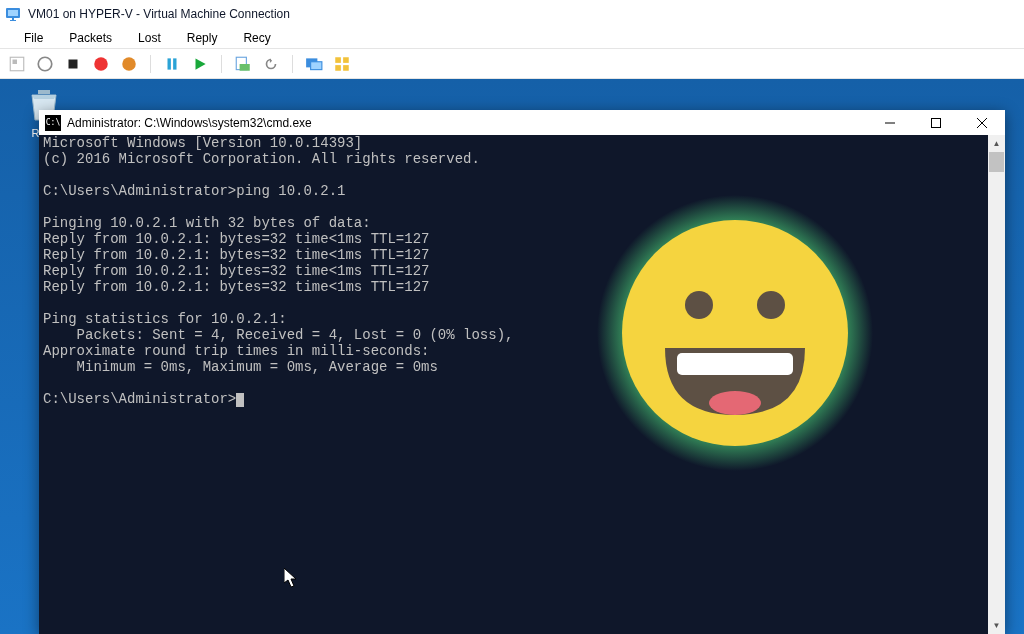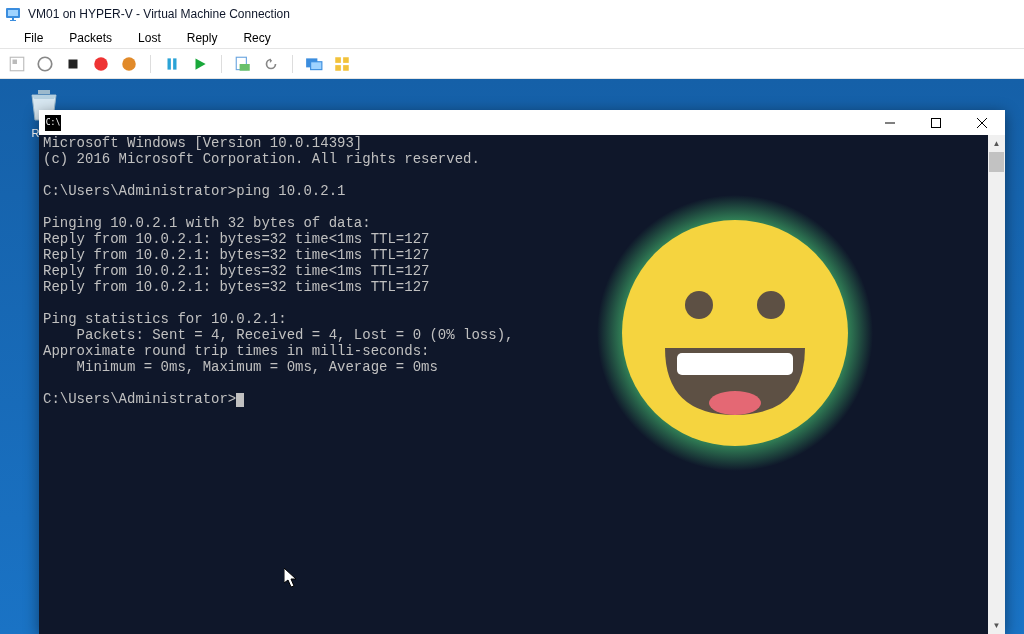--- a/index.html
+++ b/index.html
@@ -258,20 +258,21 @@
       </svg>
     </div>
     <span>Recy</span>
   </div>
 </div>
 
 <div class="cmd-window">
   <div class="cmd-titlebar">
     <div class="cmd-titlebar-left">
       <span class="cmd-titlebar-icon">C:\</span>
+      <span>Administrator: C:\Windows\system32\cmd.exe</span>
     </div>
     <div class="win-btn">
       <svg width="10" height="10" viewBox="0 0 10 10">
           <line x1="0" y1="5" x2="10" y2="5" stroke="#000" stroke-width="1"></line>
         </svg>
     </div>
     <div class="win-btn">
       <svg width="10" height="10" viewBox="0 0 10 10">
           <rect x="0.5" y="0.5" width="9" height="9" fill="none" stroke="#000" stroke-width="1"></rect>
         </svg>

